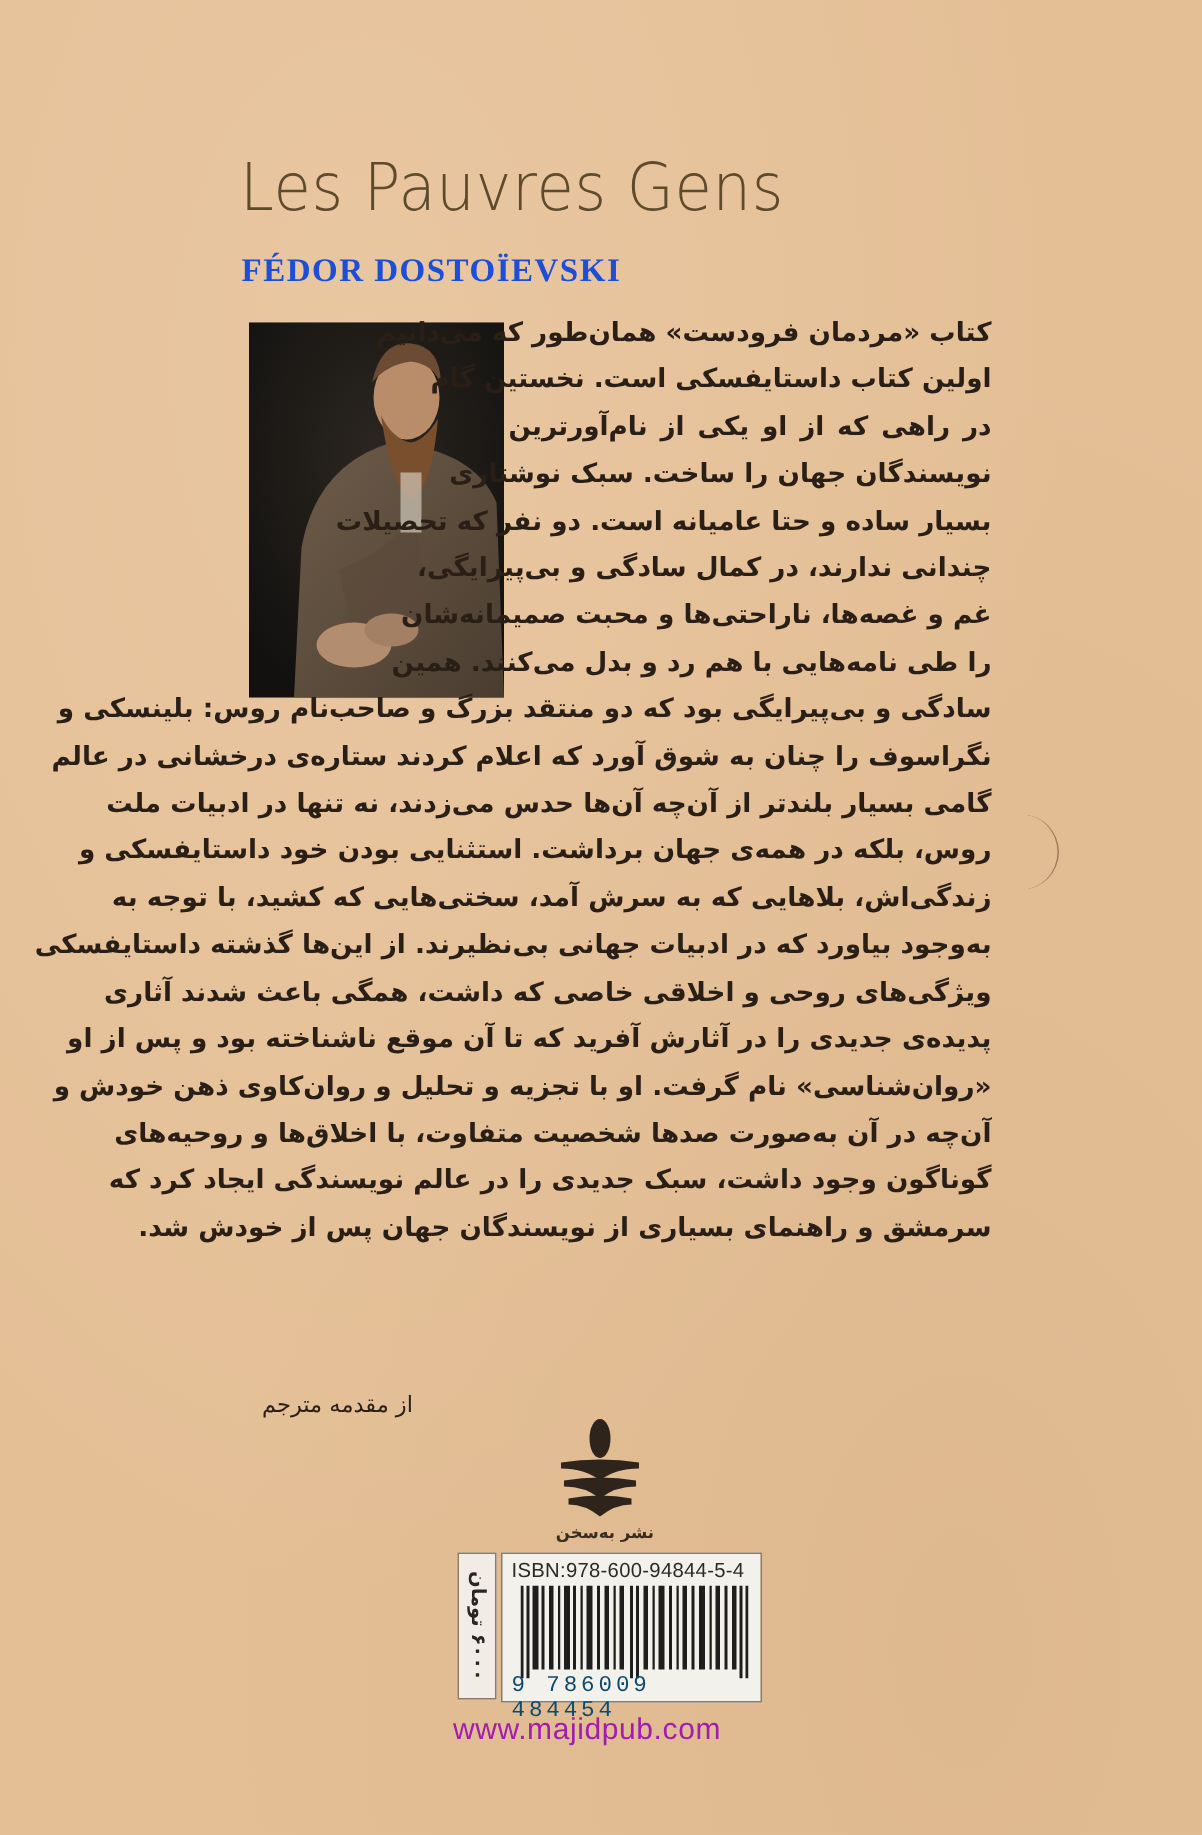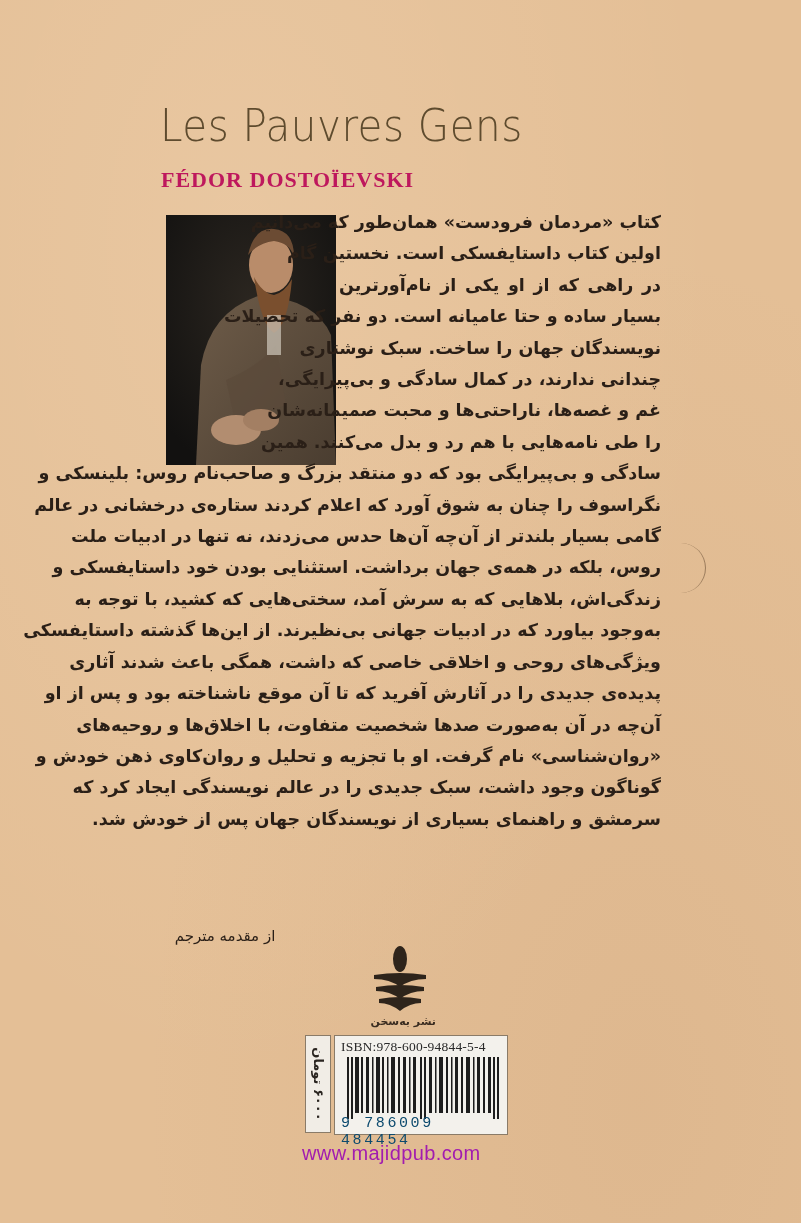--- a/index.html
+++ b/index.html
@@ -15,21 +15,21 @@
   .title {
     position: absolute; left: 160px; top: 104px;
     font-family: "DejaVu Sans", sans-serif;
     font-weight: 300; font-size: 44px; letter-spacing: 0.5px;
     color: #5e4b2e; margin: 0; line-height: 1;
     transform: scaleX(0.92); transform-origin: left top;
   }
   .author {
     position: absolute; left: 161px; top: 167px;
     font-family: "Liberation Serif", serif; font-weight: bold;
-    font-size: 22px; letter-spacing: 1px; color: #be185d; margin: 0;
+    font-size: 22px; letter-spacing: 1px; color: #1d4ed8; margin: 0;
   }
   .portrait {
     position: absolute; left: 166px; top: 215px; width: 170px; height: 250px;
     background: #1c1a17; overflow: hidden;
   }
   .portrait svg { width: 100%; height: 100%; display: block; }
   .blurb {
     position: absolute; right: 140px; top: 207px; width: 500px;
     direction: rtl; text-align: justify; font-size: 17.5px; line-height: 31.4px;
     color: #2a1f17; margin: 0;
@@ -54,21 +54,21 @@
   .price-box span {
     position: absolute; left: 50%; top: 50%;
     transform: translate(-50%,-50%) rotate(90deg);
     white-space: nowrap; font-size: 13px; font-weight: bold; color: #2a2520; direction: rtl;
   }
   .barcode-box {
     position: absolute; left: 334px; top: 1035px; width: 172px; height: 98px;
     background: #f3f1ec; border: 1px solid #8a7b68;
   }
   .isbn-text {
-    position: absolute; left: 6px; top: 3px; font-family: Liberation Serif, serif;
+    position: absolute; left: 6px; top: 3px; font-family: Liberation Sans, sans-serif;
     font-size: 13.5px; color: #2a2a2a; letter-spacing: 0.2px;
   }
   .bars { position: absolute; left: 12px; top: 21px; width: 152px; height: 62px; }
   .bar-digits {
     position: absolute; left: 6px; top: 79px; font-family: Liberation Mono, monospace;
     font-size: 15px; color: #0c4a6e; letter-spacing: 2.6px;
   }
   .website {
     position: absolute; left: 302px; top: 1142px;
     font-family: "Liberation Sans", sans-serif; font-size: 20px; color: #a21caf; letter-spacing: 0.4px; text-align: right;
@@ -107,35 +107,35 @@
       <rect x="101" y="100" width="14" height="40" fill="#d8d2c6" opacity="0.65"></rect>
       <ellipse cx="70" cy="215" rx="25" ry="15" fill="#b28d70"></ellipse>
       <ellipse cx="95" cy="205" rx="18" ry="11" fill="#a37f63"></ellipse>
     </svg>
   </div>
 
   <div class="blurb">
     <span class="line narrow">کتاب «مردمان فرودست» همان‌طور که می‌دانیم</span>
     <span class="line narrow">اولین کتاب داستایفسکی است. نخستین گام</span>
     <span class="line narrow">در راهی که از او یکی از نام‌آورترین</span>
+    <span class="line narrow">نویسندگان جهان را ساخت. سبک نوشتاری</span>
     <span class="line narrow">بسیار ساده و حتا عامیانه است. دو نفر که تحصیلات</span>
-    <span class="line narrow">نویسندگان جهان را ساخت. سبک نوشتاری</span>
     <span class="line narrow">چندانی ندارند، در کمال سادگی و بی‌پیرایگی،</span>
     <span class="line narrow">غم و غصه‌ها، ناراحتی‌ها و محبت صمیمانه‌شان</span>
     <span class="line narrow">را طی نامه‌هایی با هم رد و بدل می‌کنند. همین</span>
     <span class="line">سادگی و بی‌پیرایگی بود که دو منتقد بزرگ و صاحب‌نام روس: بلینسکی و</span>
     <span class="line">نگراسوف را چنان به شوق آورد که اعلام کردند ستاره‌ی درخشانی در عالم</span>
     <span class="line">گامی بسیار بلندتر از آن‌چه آن‌ها حدس می‌زدند، نه تنها در ادبیات ملت</span>
     <span class="line">روس، بلکه در همه‌ی جهان برداشت. استثنایی بودن خود داستایفسکی و</span>
     <span class="line">زندگی‌اش، بلاهایی که به سرش آمد، سختی‌هایی که کشید، با توجه به</span>
     <span class="line">به‌وجود بیاورد که در ادبیات جهانی بی‌نظیرند. از این‌ها گذشته داستایفسکی</span>
     <span class="line">ویژگی‌های روحی و اخلاقی خاصی که داشت، همگی باعث شدند آثاری</span>
     <span class="line">پدیده‌ی جدیدی را در آثارش آفرید که تا آن موقع ناشناخته بود و پس از او</span>
+    <span class="line">«روان‌شناسی» نام گرفت. او با تجزیه و تحلیل و روان‌کاوی ذهن خودش و</span>
     <span class="line">آن‌چه در آن به‌صورت صدها شخصیت متفاوت، با اخلاق‌ها و روحیه‌های</span>
-    <span class="line">«روان‌شناسی» نام گرفت. او با تجزیه و تحلیل و روان‌کاوی ذهن خودش و</span>
     <span class="line">گوناگون وجود داشت، سبک جدیدی را در عالم نویسندگی ایجاد کرد که</span>
     <span class="line last">سرمشق و راهنمای بسیاری از نویسندگان جهان پس از خودش شد.</span>
   </div>
 
   <p class="attribution">از مقدمه مترجم</p>
 
   <div class="crease"></div>
 
   <div class="logo">
     <svg width="60" height="70" viewBox="0 0 60 70">

